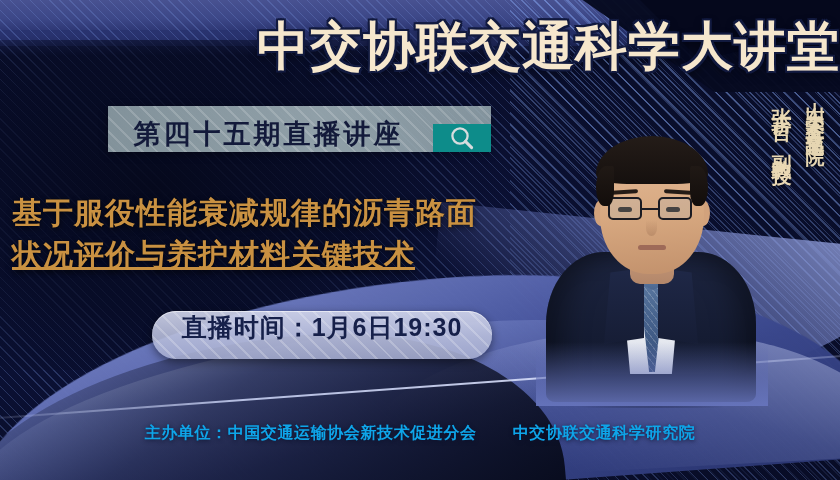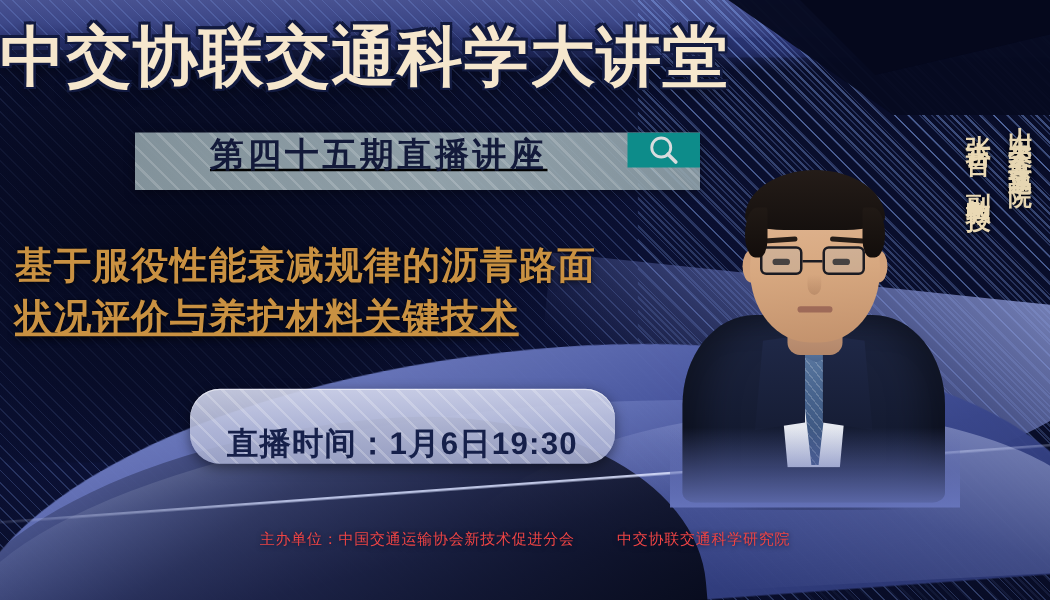--- a/index.html
+++ b/index.html
@@ -107,41 +107,40 @@
   .swoosh{
     position:absolute;right:-60px;bottom:64px;width:470px;height:190px;
     background:linear-gradient(210deg,rgba(150,163,222,.85) 0%,rgba(104,118,190,.55) 40%,rgba(60,72,145,0) 72%);
     border-radius:0 0 100% 0/0 0 100% 0;
     transform:rotate(6deg);
   }
 
   
   .title{
     position:absolute;left:0;right:0;top:14px;
-    text-align:left;
+    text-align:right;
     font-size:52px;line-height:64px;
     font-weight:bold;
     letter-spacing:1px;
     color:#f6e7cd;
     text-shadow:
        2px 0 0 #121a3f, -2px 0 0 #121a3f, 0 2px 0 #121a3f, 0 -2px 0 #121a3f,
        2px 2px 0 #121a3f, -2px 2px 0 #121a3f, 2px -2px 0 #121a3f, -2px -2px 0 #121a3f,
        0 4px 10px rgba(0,0,0,.55);
     white-space:nowrap;
   }
 
   
   .episode-bar{
     position:absolute;left:108px;top:106px;
-    width:452px;height:46px;
-    display:flex;align-items:flex-start;
+    width:383px;height:46px;
+    display:flex;align-items:flex-end;
     background:linear-gradient(100deg,rgba(150,168,174,.86) 0%,rgba(163,180,186,.88) 55%,rgba(150,168,174,.86) 100%);
     box-shadow:0 2px 8px rgba(0,0,0,.35);
     overflow:hidden;
-    text-decoration:underline;
   }
   .episode-bar::after{
     content:"";position:absolute;inset:0;
     background-image:repeating-linear-gradient(45deg,
       rgba(255,255,255,.0) 0 4px, rgba(255,255,255,.16) 4px 6px, rgba(255,255,255,0) 6px 10px);
     pointer-events:none;
   }
   .episode-text{
     flex:1;display:flex;align-items:center;justify-content:center;
     font-size:27px;font-weight:bold;color:#131a3a;letter-spacing:3px;
@@ -160,42 +159,42 @@
     font-size:30px;line-height:42px;font-weight:bold;
     color:#c99142;
     letter-spacing:1px;
     text-shadow:0 2px 6px rgba(0,0,0,.65), 0 0 1px rgba(0,0,0,.9);
   }
   .topic-l2{display:block;text-decoration:underline;}
 
   
   .time-pill{
     position:absolute;left:152px;top:311px;
-    width:340px;height:60px;
+    width:340px;height:48px;
     border-radius:24px;
     background:linear-gradient(180deg,rgba(206,210,232,.93) 0%,rgba(182,188,218,.90) 52%,rgba(166,173,208,.88) 100%);
-    display:flex;align-items:flex-end;justify-content:center;
+    display:flex;align-items:flex-start;justify-content:center;
     box-shadow:0 3px 10px rgba(0,0,0,.45), inset 0 1px 0 rgba(255,255,255,.55);
     overflow:hidden;
   }
   .time-pill::after{
     content:"";position:absolute;inset:0;
     background-image:repeating-linear-gradient(45deg,
       rgba(255,255,255,0) 0 4px, rgba(255,255,255,.22) 4px 6px, rgba(255,255,255,0) 6px 11px);
   }
   .time-text{
     position:relative;z-index:2;
     font-size:25px;font-weight:bold;color:#16204a;letter-spacing:1px;
   }
 
   
   .footer{
     position:absolute;left:0;right:0;top:423px;
     text-align:center;
-    font-size:12px;font-weight:normal;color:#ef4444;
+    font-size:16px;font-weight:bold;color:#0ea5e9;
     letter-spacing:.6px;
     text-shadow:0 1px 4px rgba(10,14,40,.85);
   }
   .footer .gap{display:inline-block;width:26px;}
 
   
   .vcol{
     position:absolute;
     writing-mode:vertical-rl;
     text-orientation:upright;

